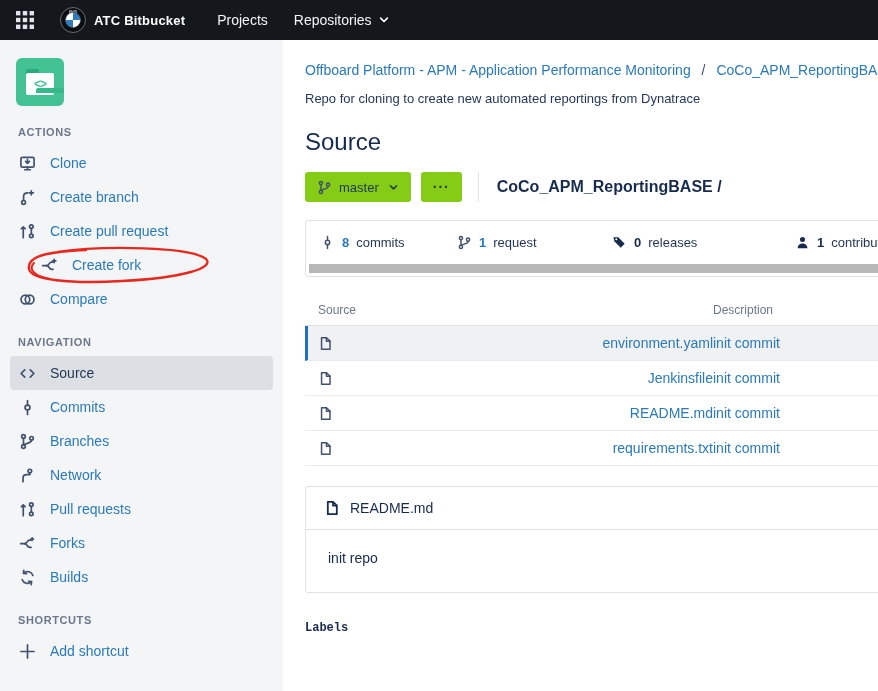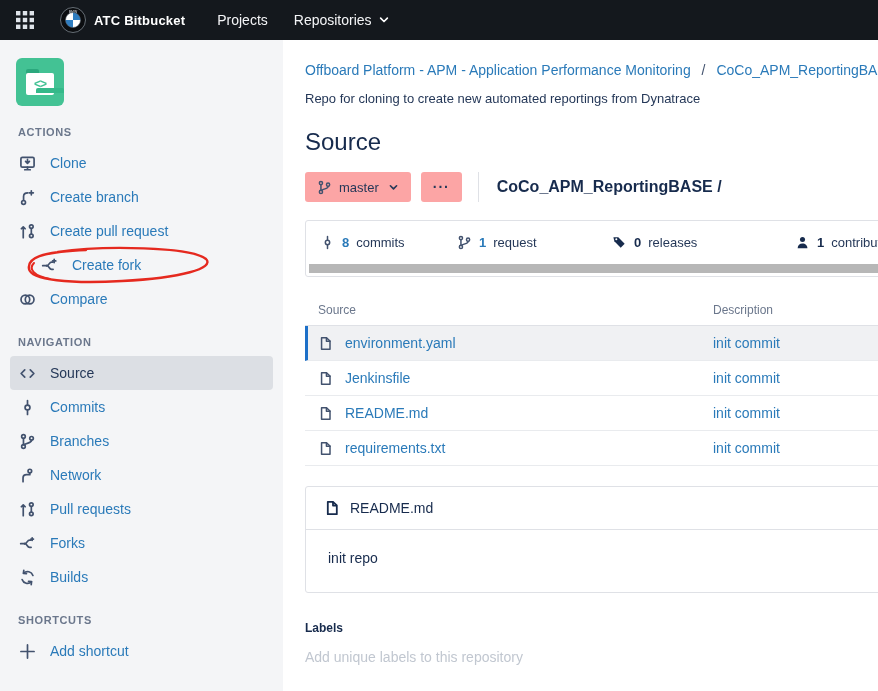--- a/index.html
+++ b/index.html
@@ -42,51 +42,51 @@
   .settings-gap { margin-top:16px; }
 
   
   .breadcrumb { font-size:14px; white-space:nowrap; }
   .breadcrumb a { color:#2a7ab9; cursor:pointer; text-decoration:none; }
   .breadcrumb .sep { color:#42526e; margin:0 7px; }
   .repo-desc { font-size:13px; margin-top:13px; color:#253858; }
   .page-title { font-size:24px; font-weight:500; color:#172b4d; margin-top:22px; }
 
   .toolbar { display:flex; align-items:center; margin-top:16px; gap:10px; }
-  .btn { background:#fca5a5; border:none; border-radius:3px; height:30px; display:flex; align-items:center;
+  .btn { background:#84cc16; border:none; border-radius:3px; height:30px; display:flex; align-items:center;
       gap:7px; padding:0 12px; font-size:13px; color:#253858; cursor:pointer; font-family:inherit; }
   .btn .chev { margin-left:2px; }
   .btn-more { font-weight:bold; letter-spacing:1px; font-size:14px; padding:0 12px; }
   .toolbar .vdiv { width:1px; height:30px; background:#dfe1e6; margin:0 8px 0 6px; }
   .path-title { font-size:16px; font-weight:bold; color:#172b4d; white-space:nowrap; }
 
   .stats-box { width:900px; margin-top:18px; border:1px solid #dfe1e6; border-radius:3px; }
   .stats-row { display:grid; grid-template-columns:137px 155px 183px auto; padding:14px 0 10px 14px; }
   .stat { display:flex; align-items:center; gap:7px; font-size:13px; white-space:nowrap; cursor:pointer; }
   .stat .num { font-weight:bold; }
   .stat .num.link { color:#2a7ab9; }
   .stat .num.plain { color:#172b4d; }
   .stat .lbl { color:#253858; }
   .stats-scrollbar { height:9px; background:#b7b7b7; margin:4px 3px 3px 3px; cursor:pointer; }
 
   .file-table { width:900px; margin-top:20px; font-size:14px; }
   .ft-head { display:grid; grid-template-columns:395px auto; color:#6b778c; font-size:12px;
       padding:6px 0 8px 13px; border-bottom:1px solid #dfe1e6; }
   .ft-row { display:grid; grid-template-columns:395px auto; align-items:center; height:35px;
       border-bottom:1px solid #e9ebee; padding-left:13px; cursor:pointer; }
-  .ft-row .fname { display:flex; align-items:center; gap:12px; color:#2a7ab9; }
+  .ft-row .fname { display:flex; align-items:center; gap:18px; color:#2a7ab9;justify-content:space-between; }
   .ft-row .fdesc { color:#2a7ab9; }
   .ft-row.highlight { background:#f0f1f3; border-left:3px solid #1d70c8; padding-left:10px; }
 
   .readme-panel { width:900px; margin-top:20px; border:1px solid #dfe1e6; border-radius:3px; }
   .readme-head { display:flex; align-items:center; gap:10px; padding:13px 18px; border-bottom:1px solid #dfe1e6;
       font-size:14px; color:#172b4d; }
   .readme-body { padding:20px 18px 26px 22px; font-size:14px; color:#172b4d; }
 
-  .labels-sec { margin-top:28px; }
+  .labels-sec { margin-top:28px;font-family:Liberation Mono, monospace; }
   .labels-title { font-size:12px; font-weight:bold; color:#172b4d; }
   .labels-placeholder { margin-top:14px; font-size:14px; color:#c1c7d0; cursor:text; }
 </style>
 </head>
 <body>
 
 <div class="topbar">
   <svg class="grid-icon" viewBox="0 0 18 18">
     <g fill="#dfe4ea">
       <rect x="0" y="0" width="4.4" height="4.4"></rect>
@@ -470,16 +470,15 @@
               <path d="M9 1.8 V5.6 h3.8"></path>
         </g>
           </svg>
         <span>README.md</span>
       </div>
       <div class="readme-body">init repo</div>
     </div>
 
     <div class="labels-sec">
       <div class="labels-title">Labels</div>
-      <div class="labels-placeholder">Add unique labels to this repository</div>
     </div>
   </div>
 </div>
 
 </body></html>

